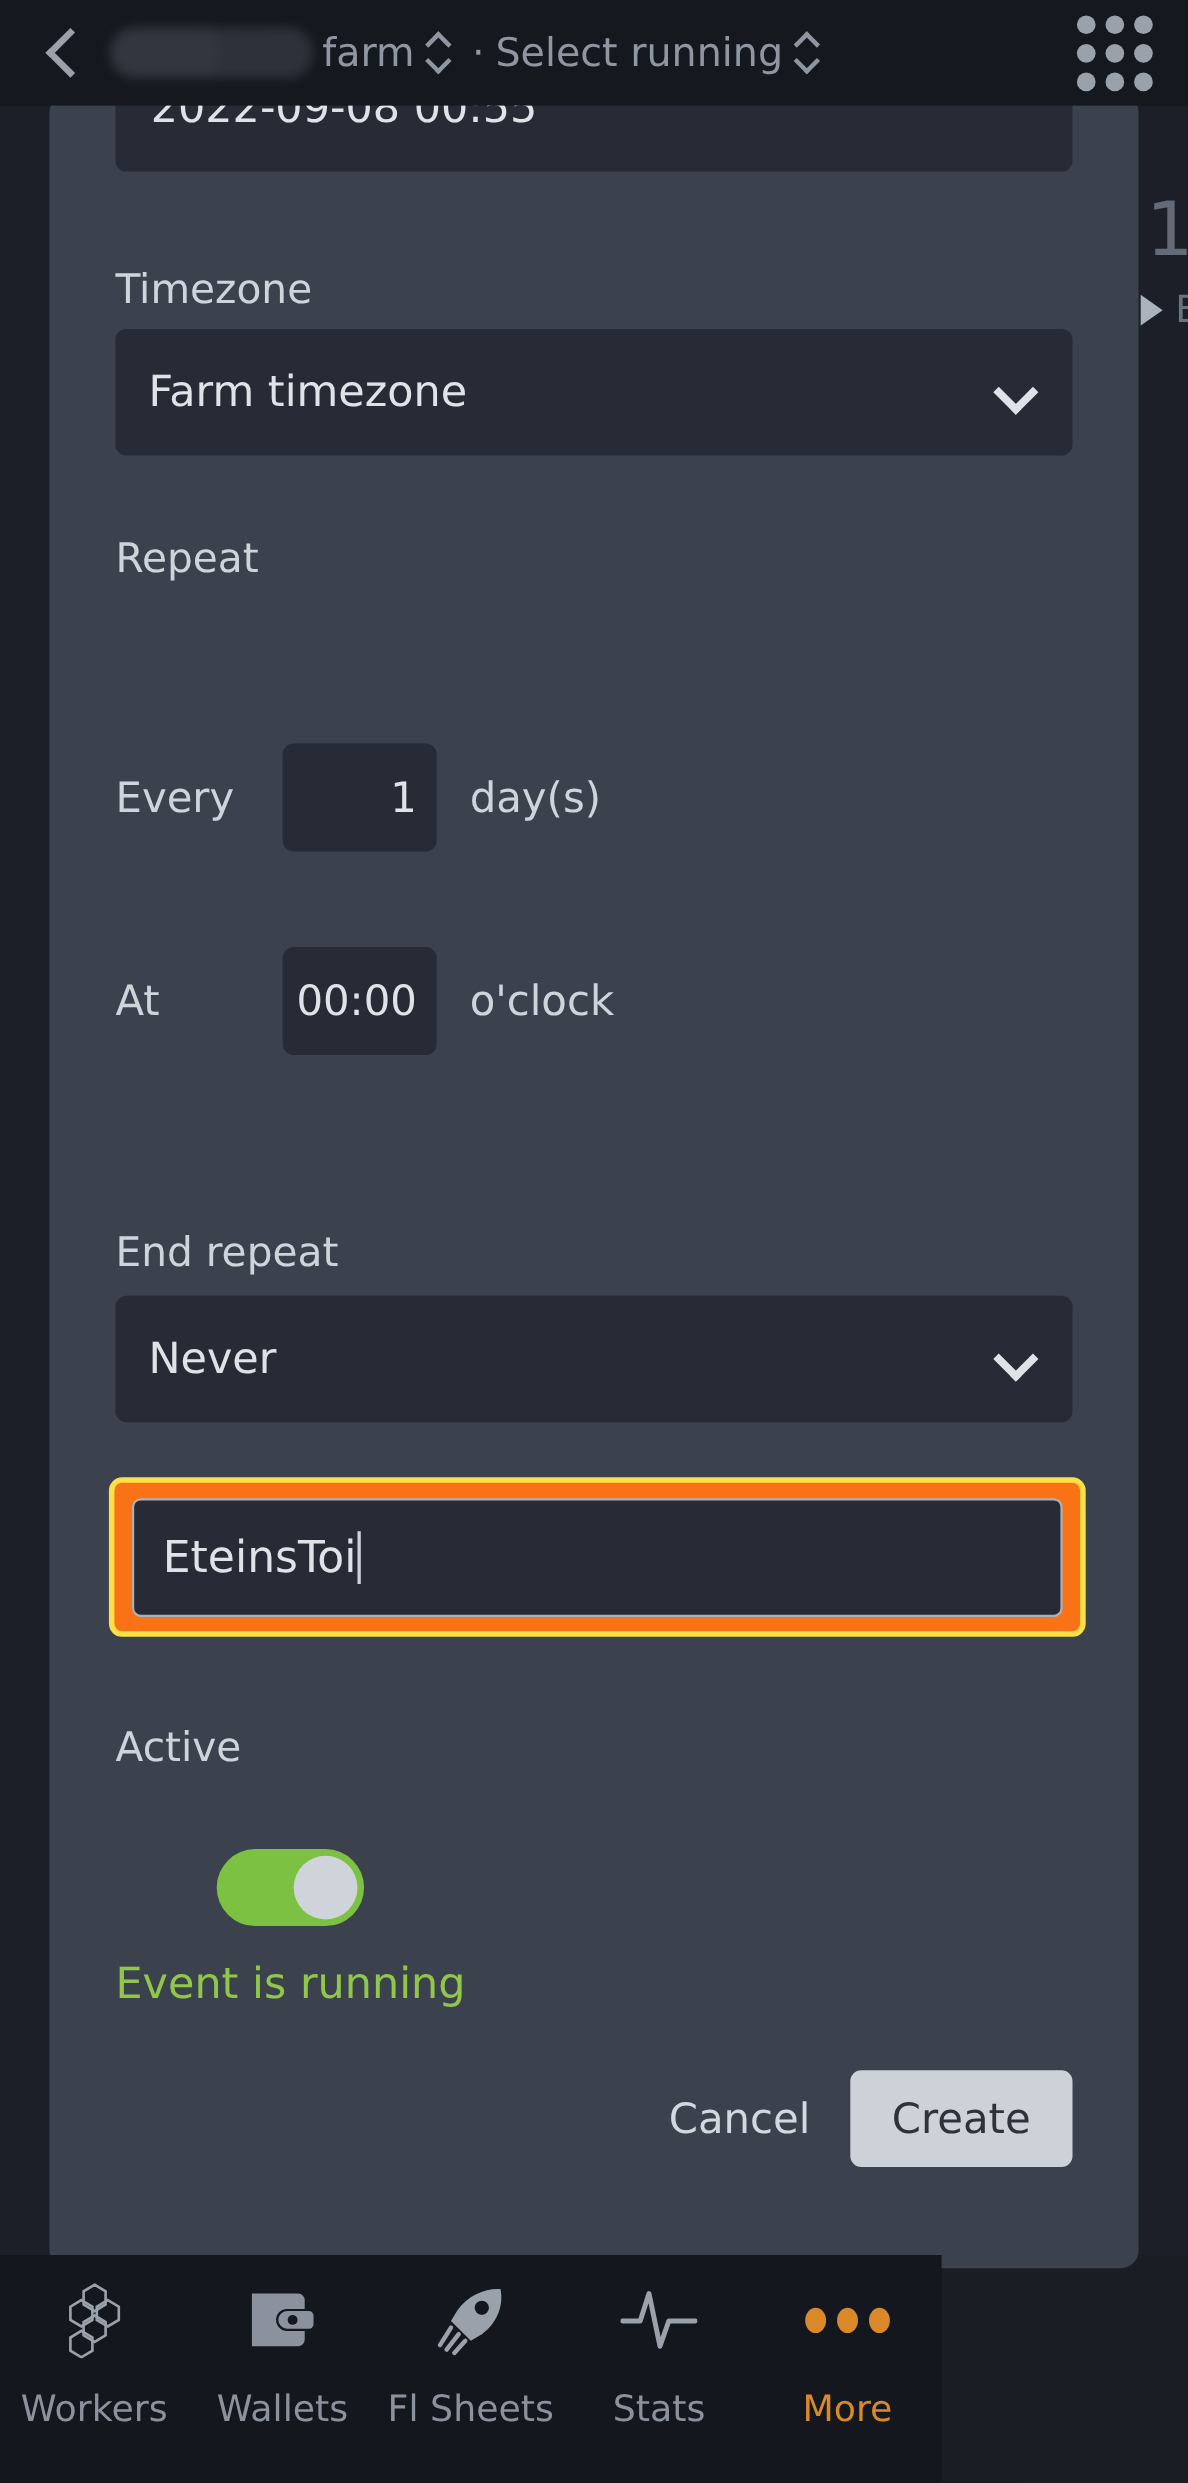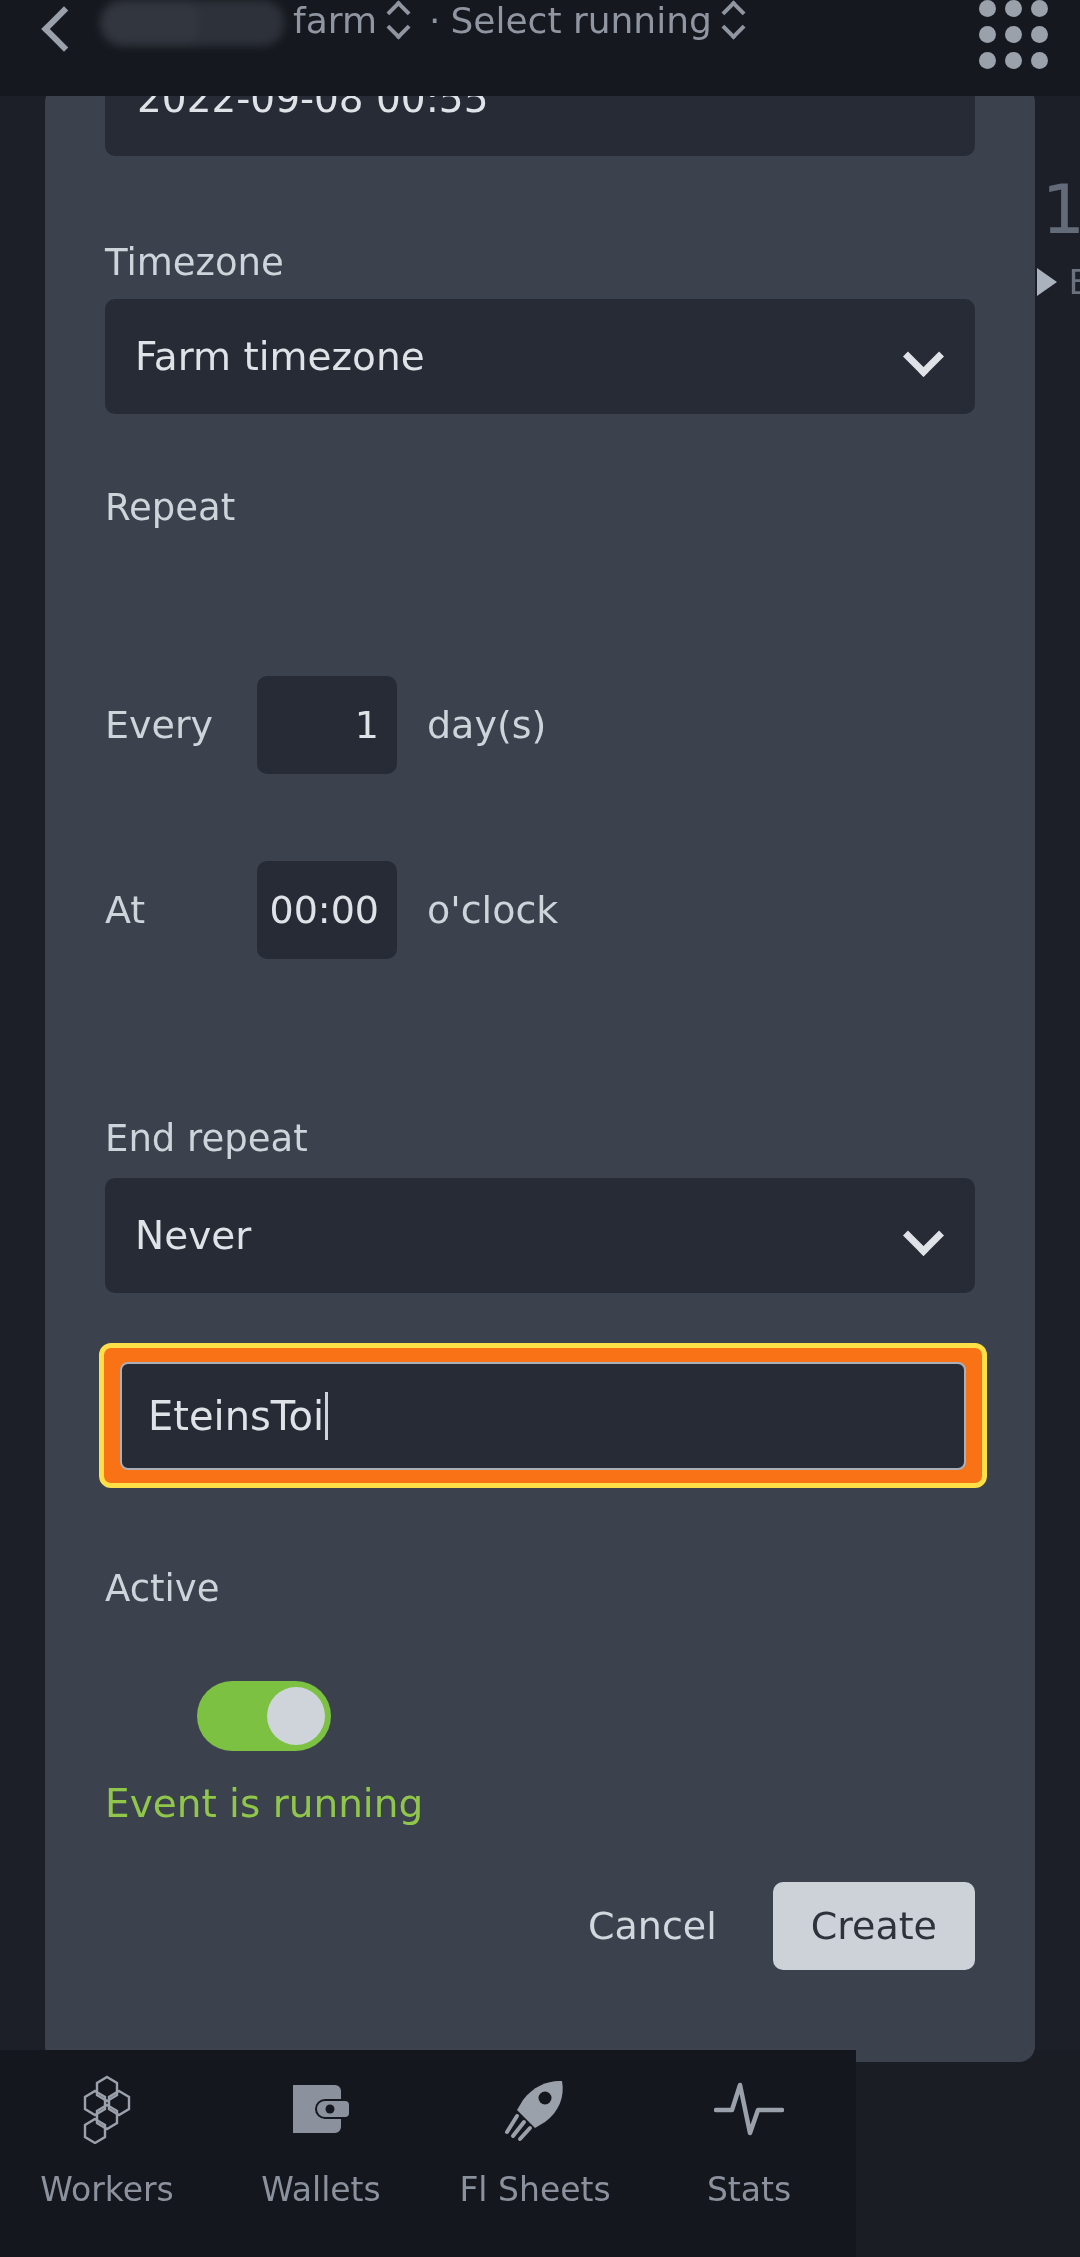--- a/index.html
+++ b/index.html
@@ -60,21 +60,21 @@
   }
 
   
   #topbar {
     position: absolute;
     top: 0; left: 0;
     width: 1080px;
     height: 96px;
     background: #15181e;
     display: flex;
-    align-items: flex-start;
+    align-items: center;
     padding: 0 26px;
     z-index: 40;
   }
   .back-chevron {
     width: 58px; height: 58px;
     position: relative;
     flex: 0 0 auto;
     margin-right: 6px;
     cursor: pointer;
   }
@@ -311,21 +311,21 @@
     font-size: 39px;
   }
 
   
   .dlg-actions {
     position: absolute;
     right: 60px;
     bottom: 92px;
     display: flex;
     align-items: center;
-    gap: 38px;
+    gap: 18px;
   }
   .btn-cancel {
     background: none;
     border: none;
     color: #d3d8de;
     font-size: 38px;
     font-family: inherit;
     padding: 14px 18px;
     cursor: pointer;
   }
@@ -524,15 +524,25 @@
 
     <div class="nav-item">
       <span class="nav-icon">
         <svg width="70" height="64" viewBox="0 0 70 64">
           <polyline points="2,33 18,33 26,8 36,56 44,33 68,33" fill="none" stroke="#9aa1ab" stroke-width="4.5" stroke-linecap="round" stroke-linejoin="round"></polyline>
         </svg>
       </span>
       <span class="nav-label">Stats</span>
     </div>
 
+    <div class="nav-item active">
+      <span class="nav-icon">
+        <span class="dots3">
+            <i></i>
+            <i></i>
+            <i></i>
+          </span>
+      </span>
+      <span class="nav-label">More</span>
+    </div>
   </div>
 
 </div>
 
 </body></html>

